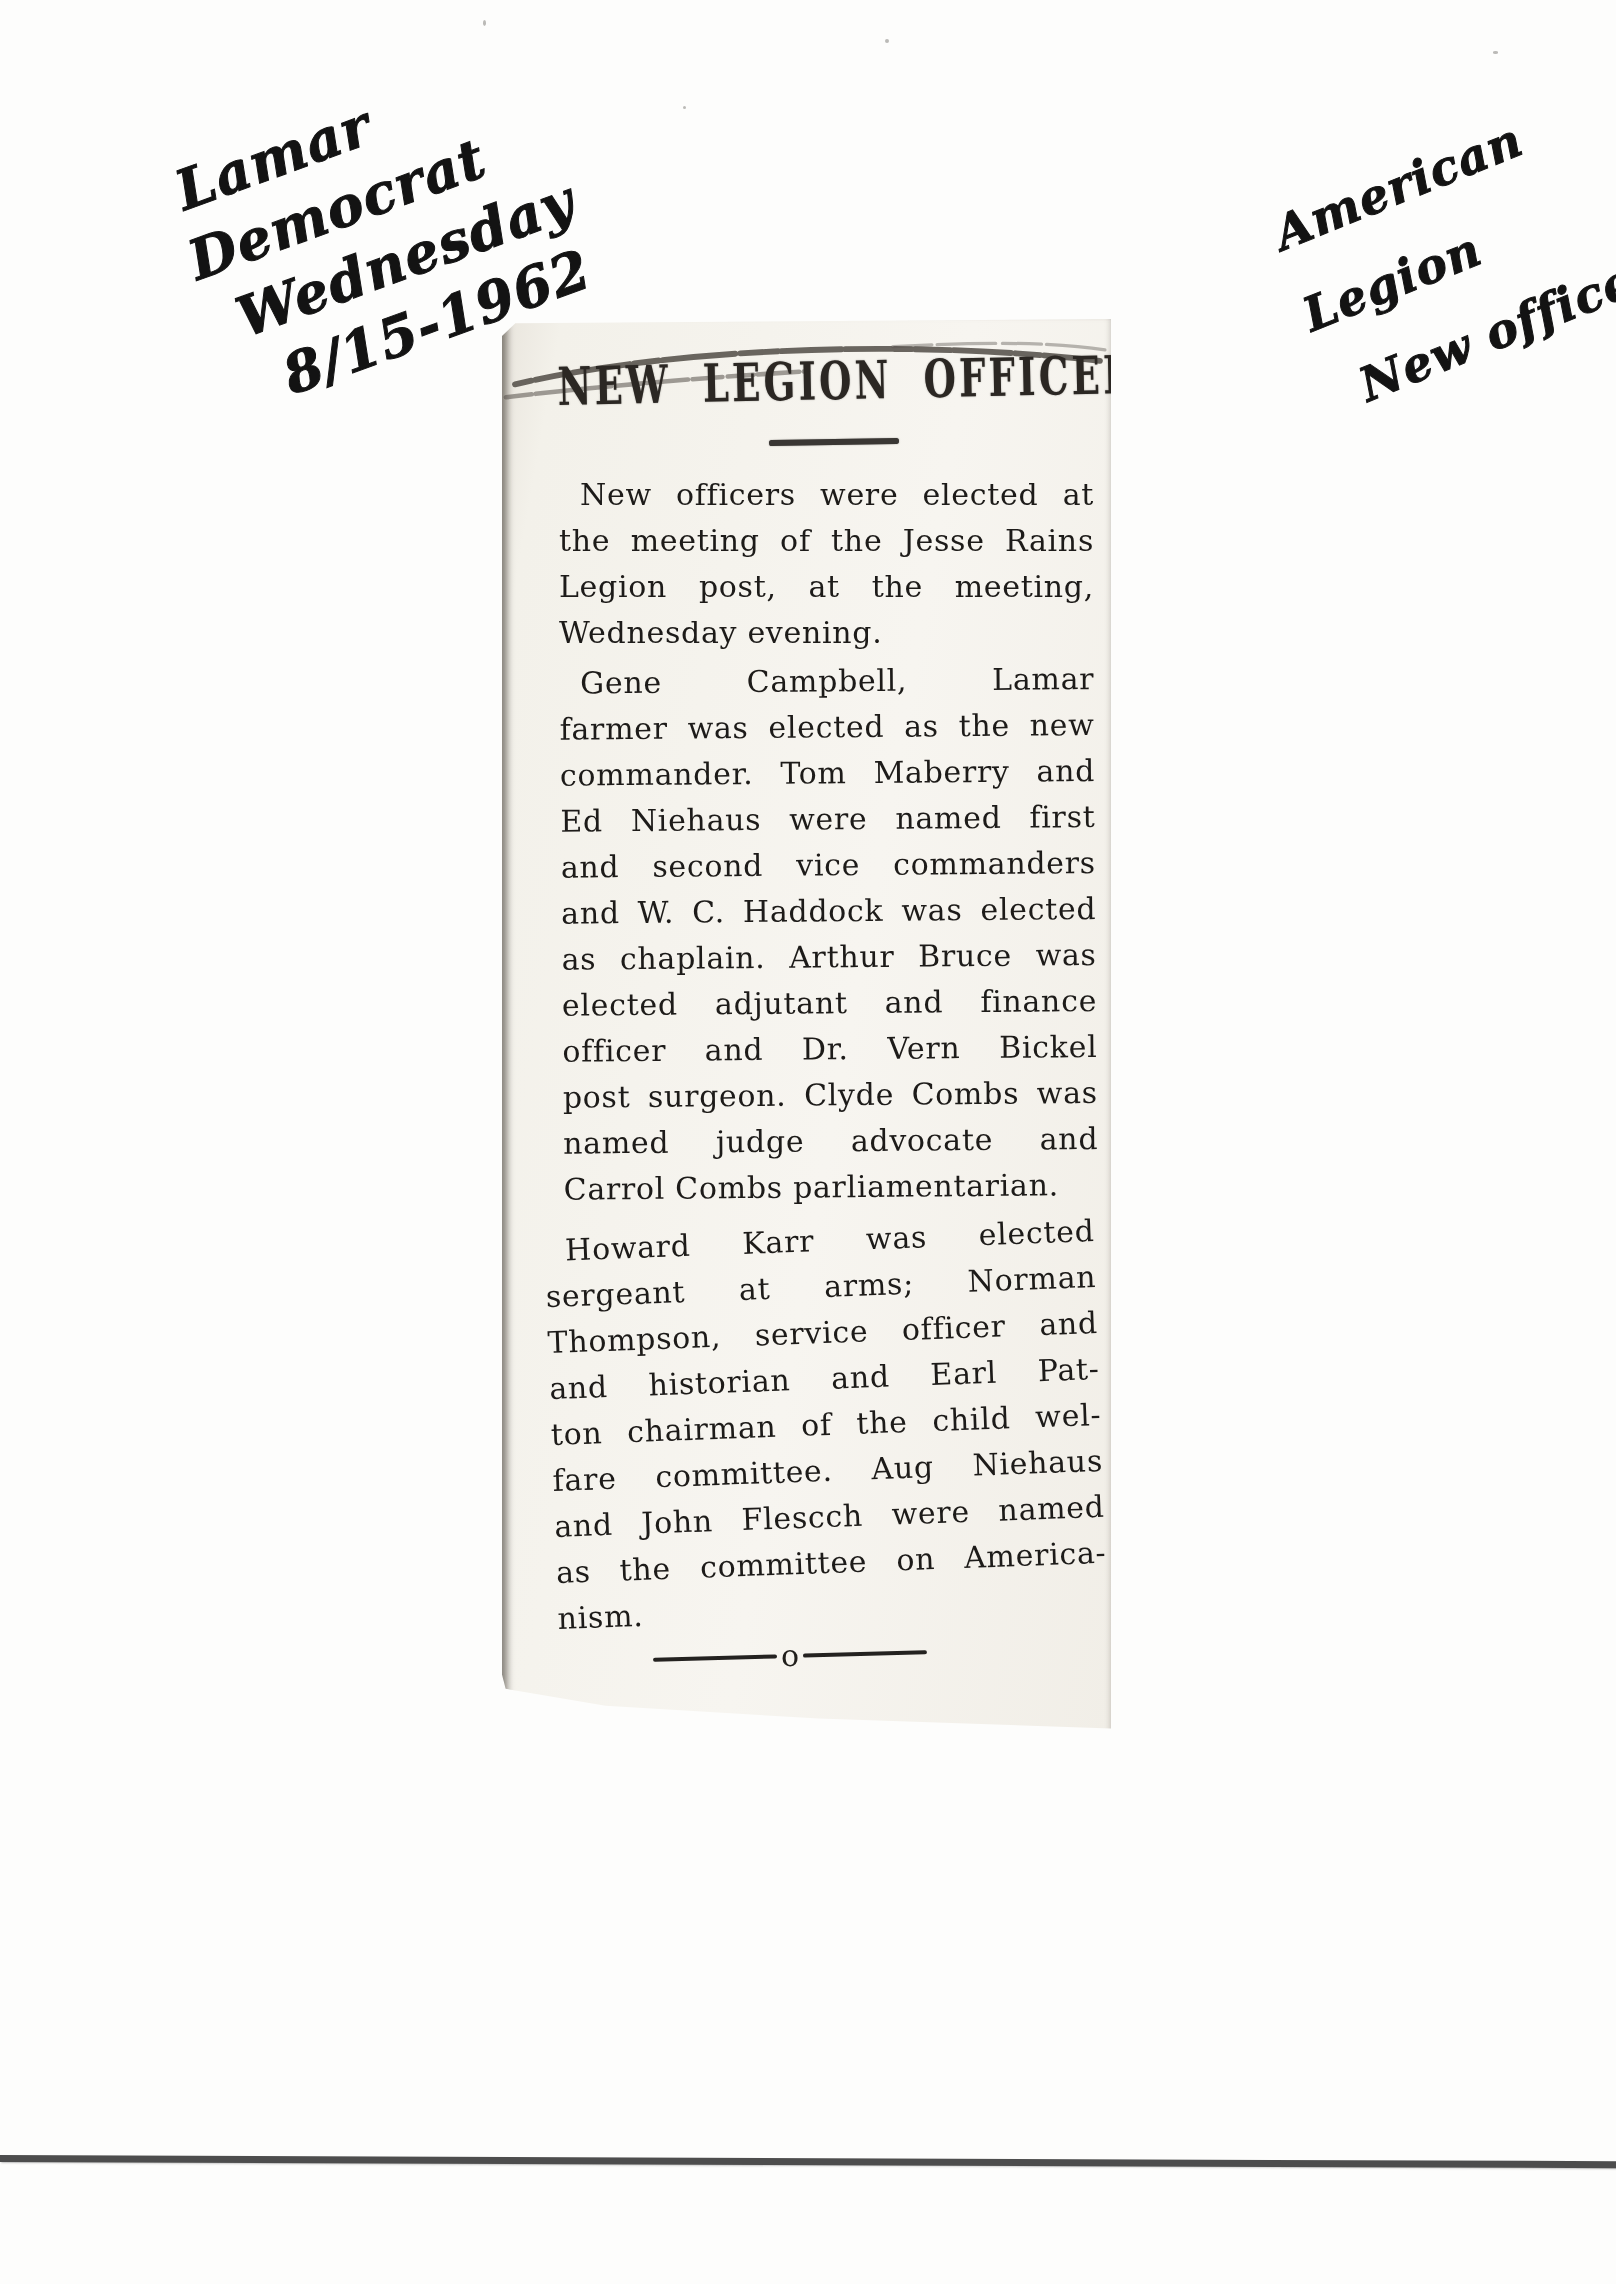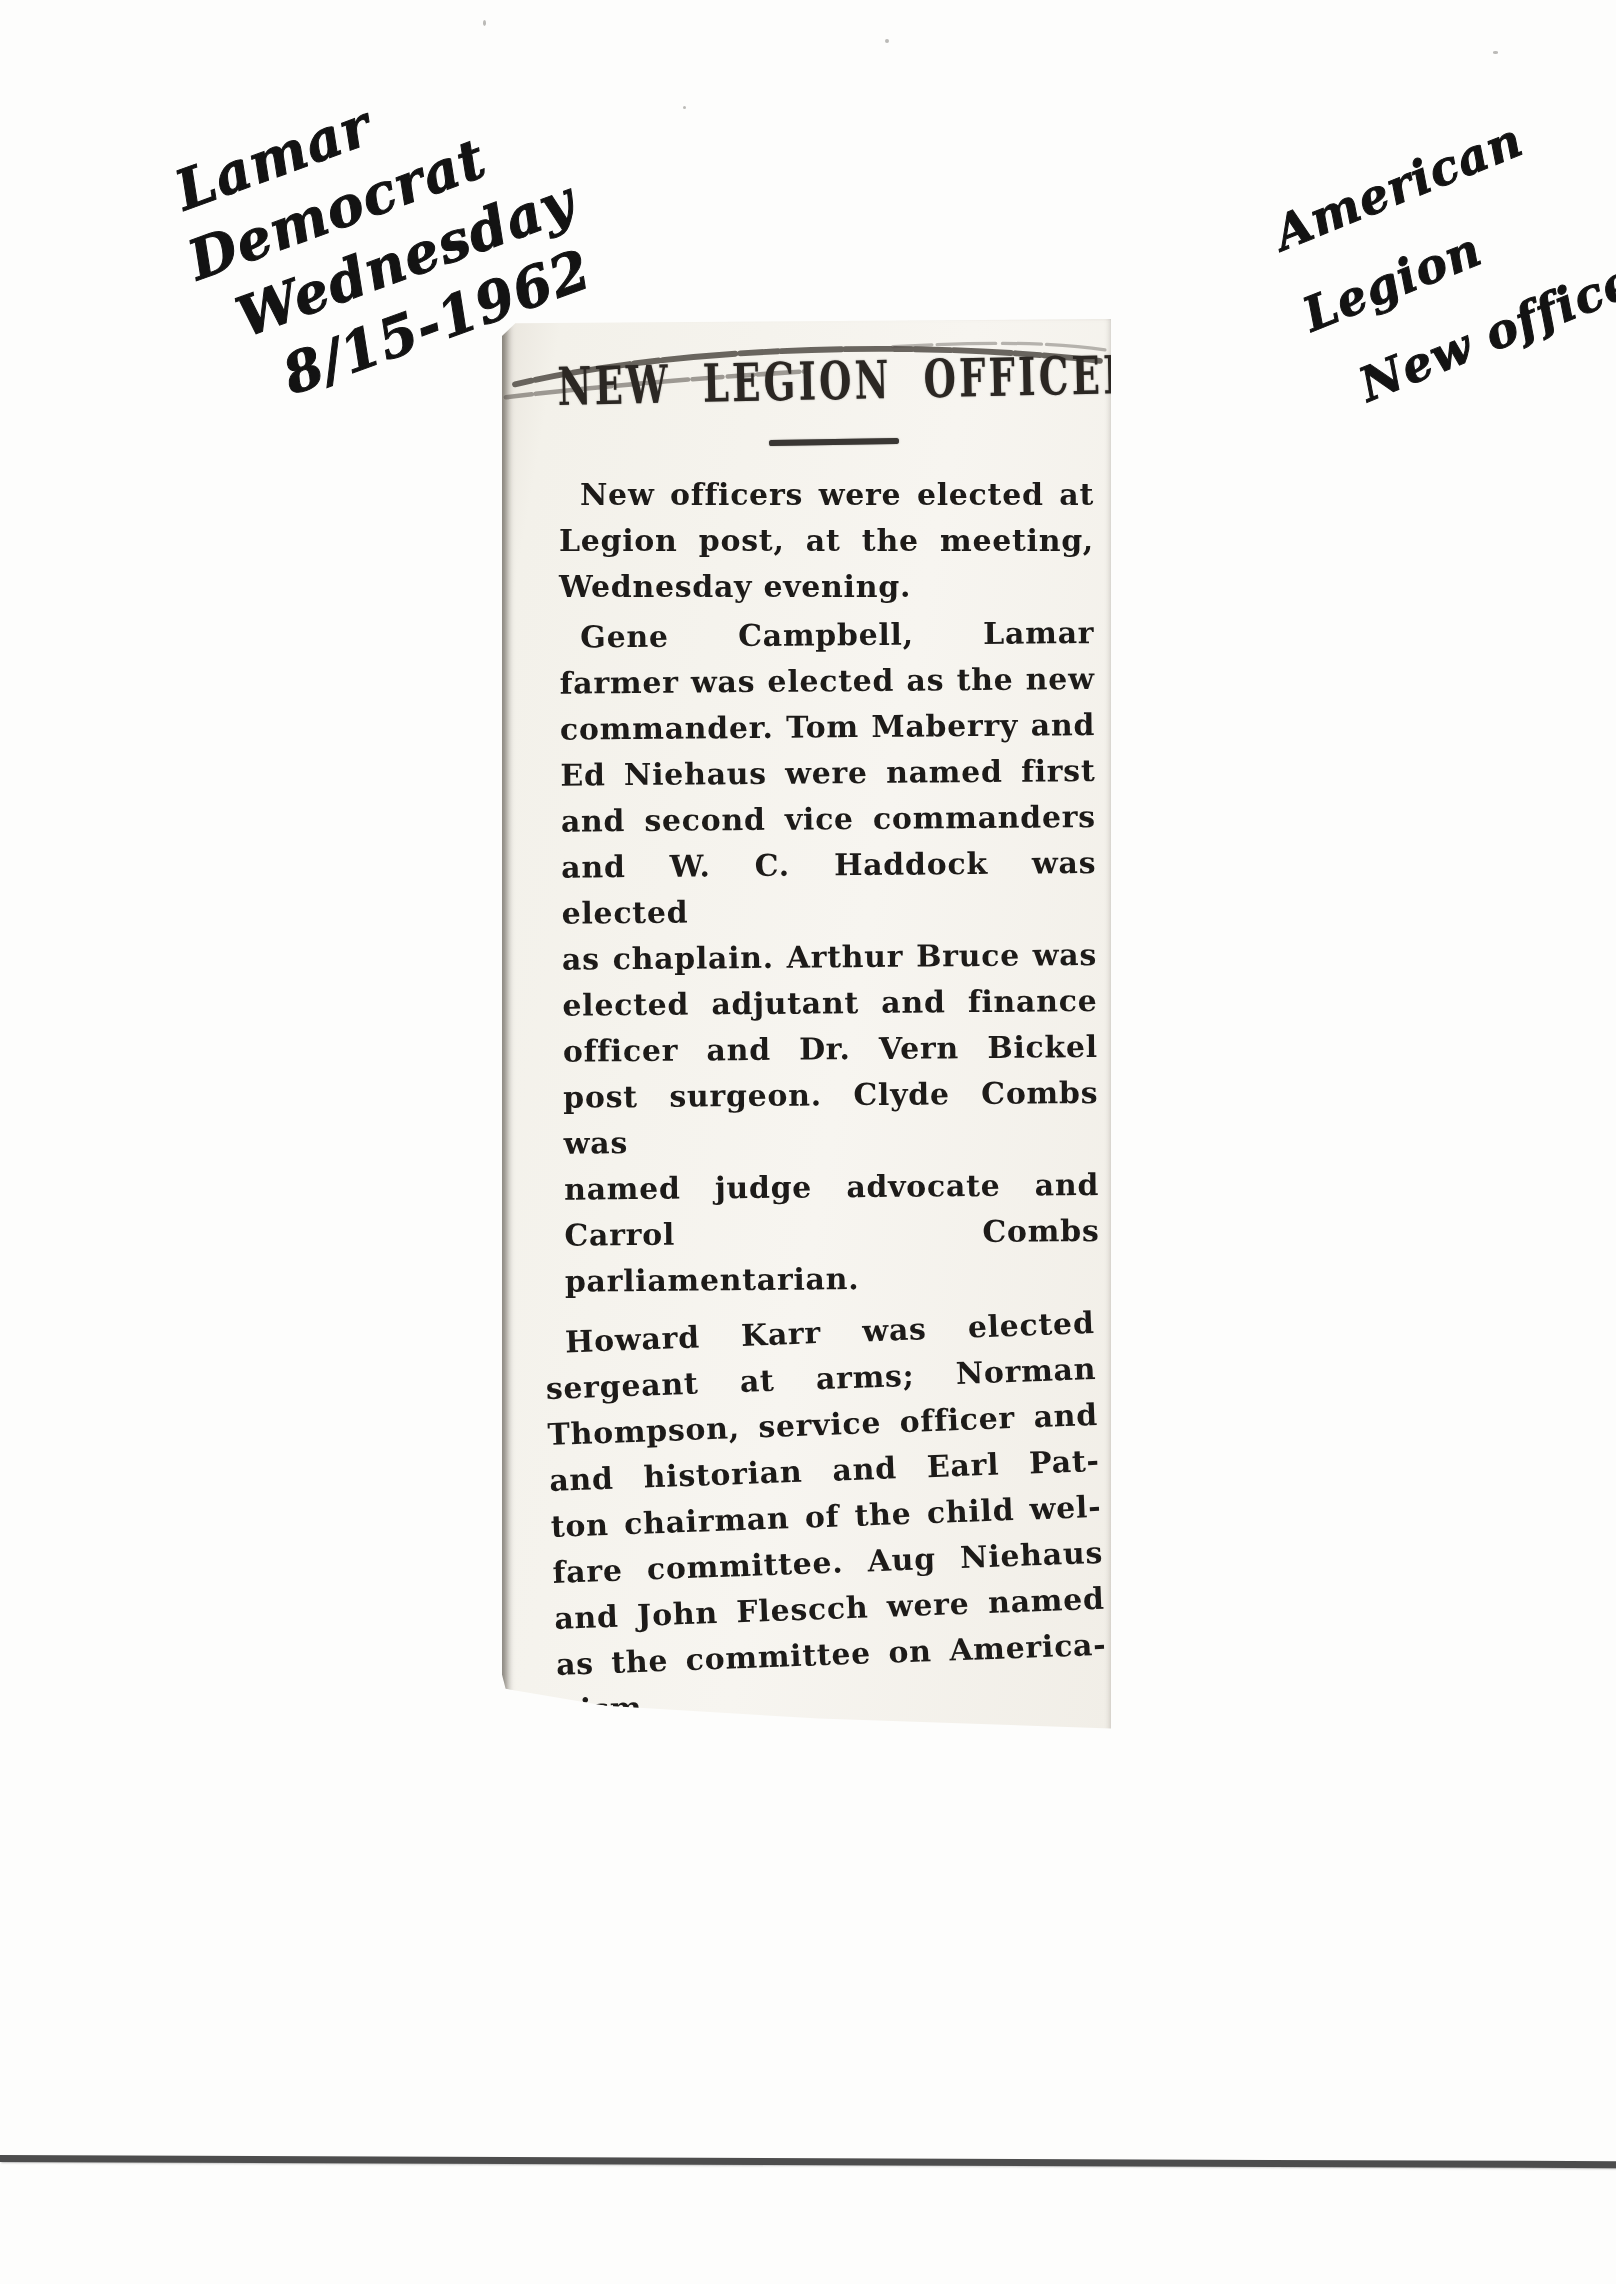--- a/index.html
+++ b/index.html
@@ -39,21 +39,21 @@
     color:#2b2723;white-space:nowrap;
     text-shadow:0 0 1.3px rgba(43,39,35,.45);
     transform:rotate(-1.2deg) scaleY(1.42);transform-origin:0 80%;
   }
   .headline-rule{
     margin:25px 0 0 267px;width:130px;height:5.9px;border-radius:2.6px;
     background:#3a3734;transform:rotate(-1deg);
     box-shadow:0 0 1.3px rgba(58,55,52,.6);
   }
   .bodycol{margin-top:27px;padding:0 17px 0 57px;color:#1d1b19;
-    font-size:30px;line-height:46px;letter-spacing:0.7px;font-weight:bold;}
+    font-size:30px;line-height:46px;letter-spacing:0.7px;}
   .para{display:block;}
   .para.p2{transform:rotate(-.5deg);transform-origin:100% 0;}
   .para.p3{transform:rotate(-2.1deg);transform-origin:100% 0;margin-left:-15.6px;width:calc(100% + 15.6px);}
   .bodyline{text-align:justify;text-align-last:justify;}
   .bodyline.first{padding-left:21px;}
   .bodyline.last{text-align-last:left;}
   
   .endmark{
     margin:19.6px 0 0 151px;width:274px;display:flex;align-items:center;
     color:#211f1c;font-size:30px;transform:rotate(-1.6deg);
@@ -94,20 +94,21 @@
     <path d="M 600 42 C 760 34, 860 36, 930 48" fill="none" stroke="#55504a" stroke-width="5" stroke-linecap="round" opacity="0.4" stroke-dasharray="60 8 90 10"></path>
   </svg>
 
   <div class="headline">NEW LEGION OFFICERS</div>
 
   <div class="headline-rule"></div>
 
   <div class="bodycol">
     <div class="para p1">
         <div class="bodyline first">New officers were elected at</div>
+        <div class="bodyline">the meeting of the Jesse Rains</div>
         <div class="bodyline">Legion post, at the meeting,</div>
         <div class="bodyline last">Wednesday evening.</div>
       </div>
     <div class="para p2">
         <div class="bodyline first">Gene Campbell, Lamar</div>
         <div class="bodyline">farmer was elected as the new</div>
         <div class="bodyline">commander. Tom Maberry and</div>
         <div class="bodyline">Ed Niehaus were named first</div>
         <div class="bodyline">and second vice commanders</div>
         <div class="bodyline">and W. C. Haddock was elected</div>

